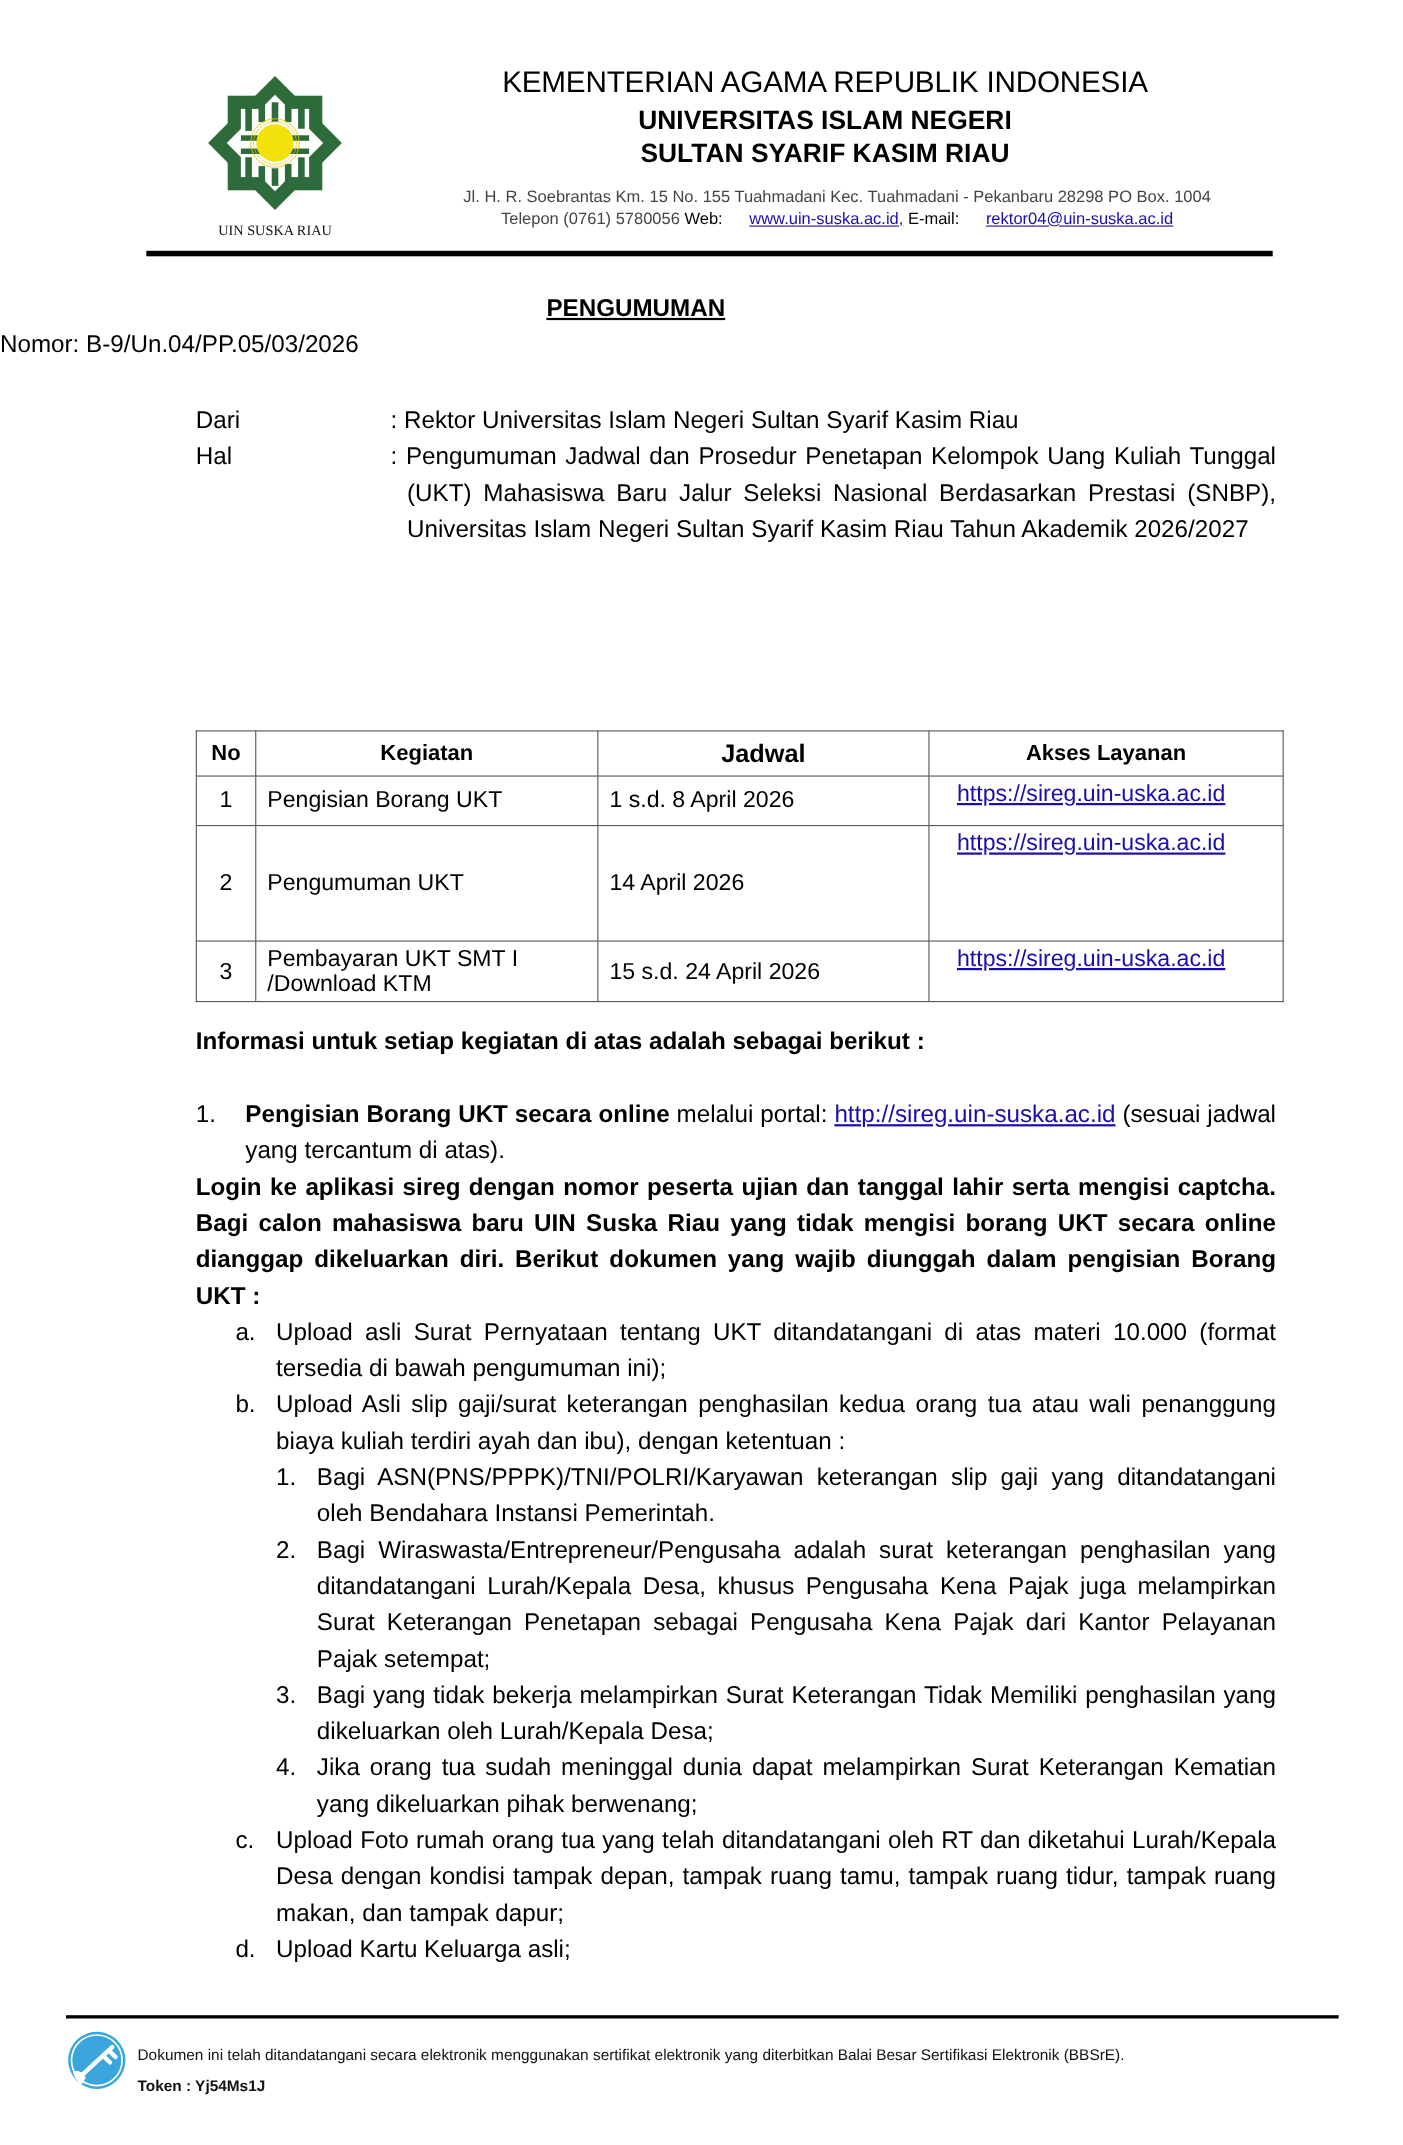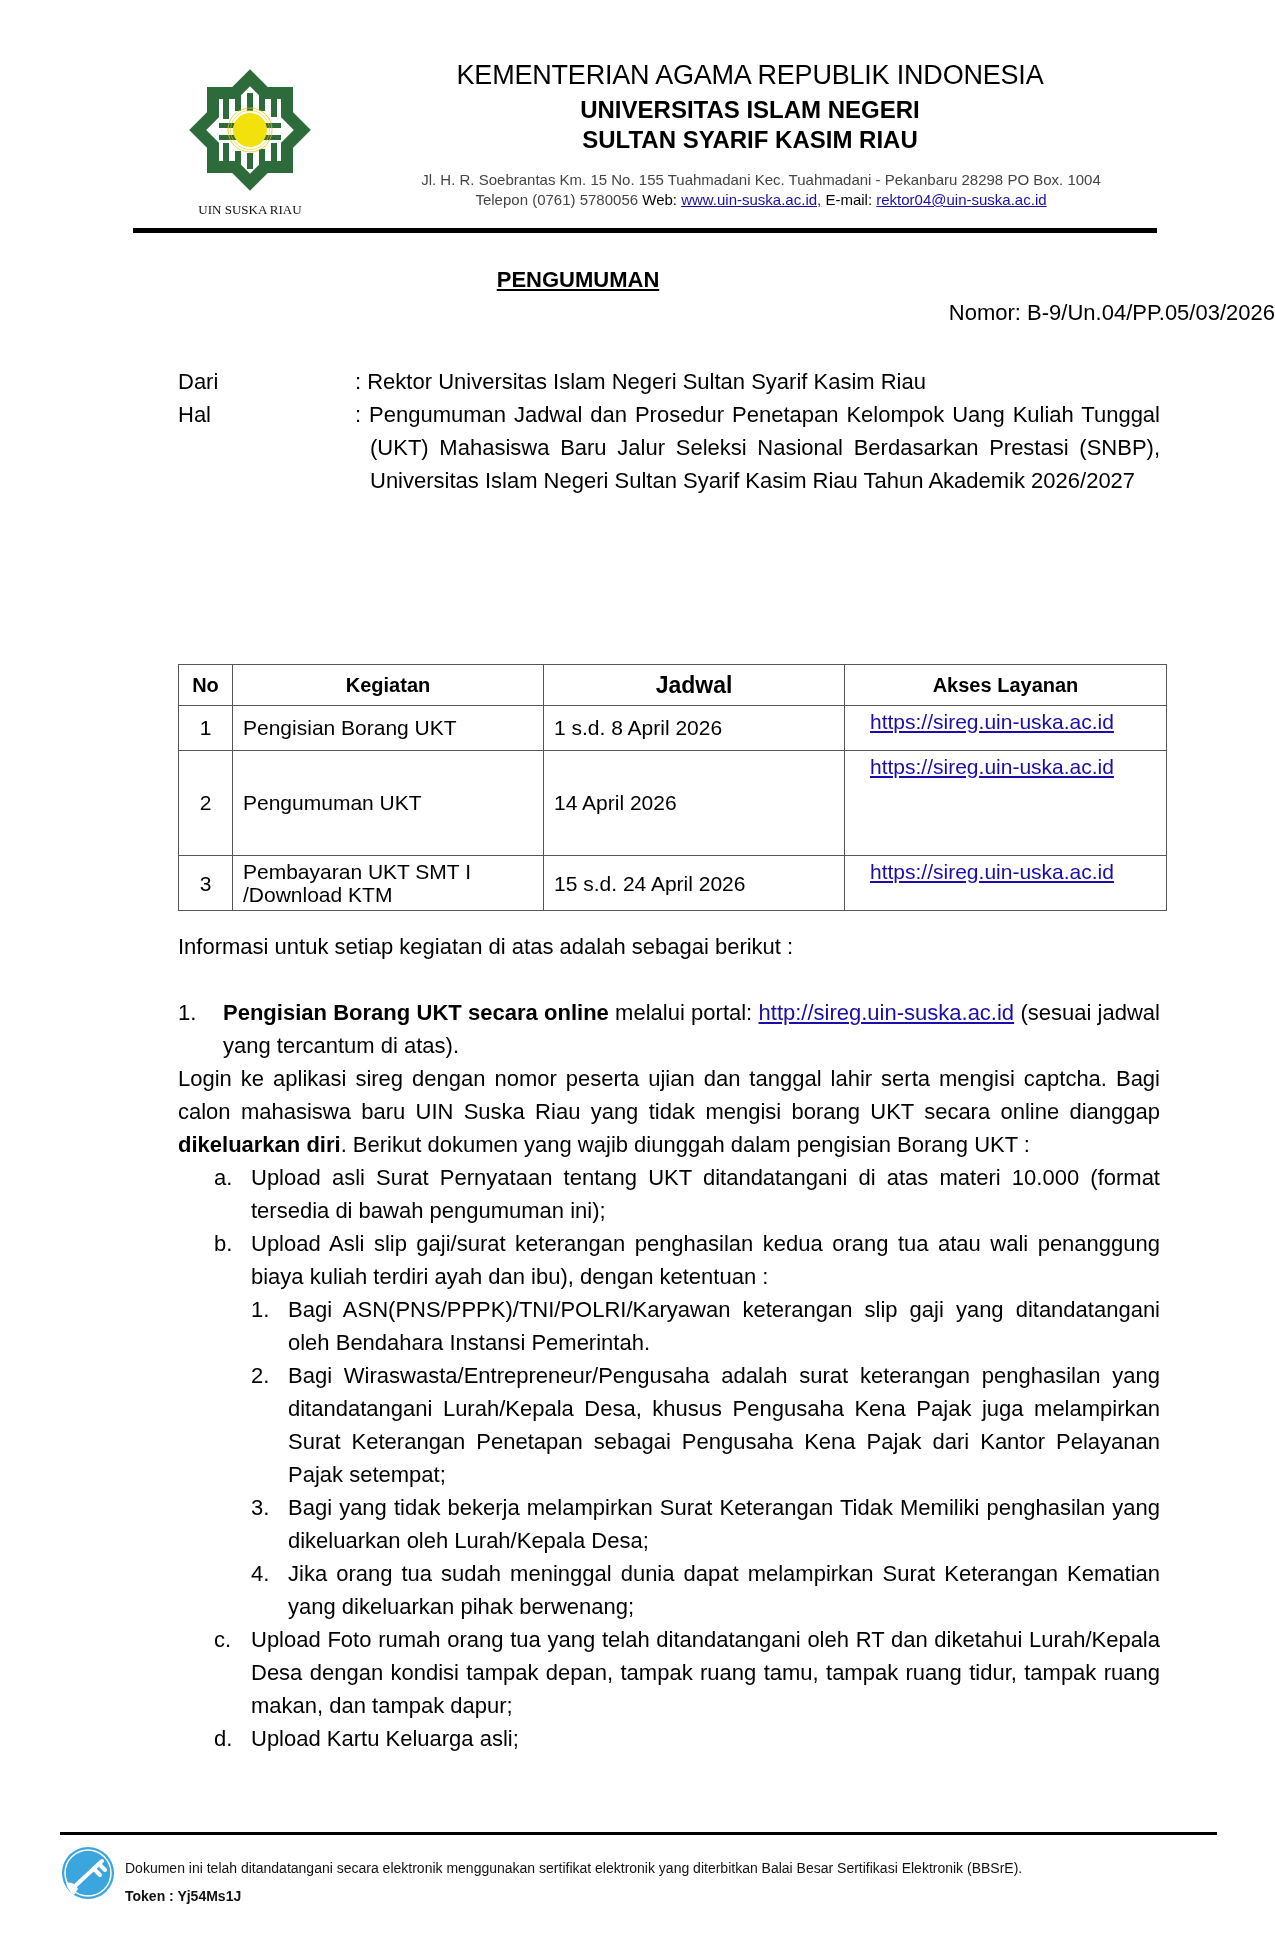--- a/index.html
+++ b/index.html
@@ -9,27 +9,27 @@
   }
   .abs { position: absolute; }
   
   .logo { left: 175px; top: 55px; width: 150px; height: 165px; }
   .logo-caption { left: 175px; top: 202px; width: 150px; text-align: center;
     font-family: "Liberation Serif", serif; font-size: 13px; color: #111; }
   .hdr-line1 { left: 360px; top: 60px; width: 780px; text-align: center; font-weight: normal; font-size: 27px; letter-spacing: -0.2px; }
   .hdr-line2 { left: 360px; top: 96px; width: 780px; text-align: center; font-weight: bold; font-size: 24px; }
   .hdr-line3 { left: 360px; top: 126px; width: 780px; text-align: center; font-weight: bold; font-size: 24px; }
   .hdr-addr { left: 371px; top: 170px; width: 780px; text-align: center; font-size: 15px; color: #444; line-height: 20px; }
-  .hdr-addr a { color: #1a0dab; text-decoration: underline; }
+  .hdr-addr a { color: #1a0dab; text-decoration: underline; margin-left: 20px; }
   .hdr-addr .blk { color: #000; }
   .rule-top { left: 133px; top: 228px; width: 1024px; height: 5px; background: #000; }
 
   
   .title { left: 0; top: 267px; width: 1156px; text-align: center; font-weight: bold; font-size: 22px; text-decoration: underline; }
-  .nomor { left: 0; top: 300px; width: 1275px; text-align: right; font-size: 22px; }
+  .nomor { left: 0; top: 300px; width: 1275px; text-align: left; font-size: 22px; }
 
   
   .meta { left: 178px; top: 365px; width: 982px; font-size: 22px; line-height: 33px; }
   .meta-row { display: flex; }
   .meta-label { width: 145px; flex-shrink: 0; }
   .meta-value { flex: 1; text-align: justify; padding-left: 15px; text-indent: -15px; margin-left: 32px; }
 
   
   .sched { left: 178px; top: 664px; width: 989px; border-collapse: collapse; font-size: 21px; }
   .sched th, .sched td { border: 1.5px solid #555; padding: 0 10px; vertical-align: middle; }
@@ -47,21 +47,21 @@
   .body a { color: #1a0dab; text-decoration: underline; }
   .p-info { margin: 0 0 33px 0; }
   .li { display: flex; }
   .li .num { flex-shrink: 0; }
   .li .txt { flex: 1; text-align: justify; }
   .l1 .num { width: 45px; }
   .l2 { padding-left: 36px; }
   .l2 .num { width: 37px; }
   .l3 { padding-left: 73px; }
   .l3 .num { width: 37px; }
-  p { margin: 0; }
+  p { margin: 0; font-weight: bold; }
 
   
   .rule-bot { left: 60px; top: 1832px; width: 1157px; height: 3px; background: #000; }
   .bsre-icon { left: 60px; top: 1845px; width: 56px; height: 56px; }
   .foot-text { left: 125px; top: 1860px; font-size: 14px; color: #111; }
   .foot-token { left: 125px; top: 1888px; font-size: 14px; font-weight: bold; color: #111; }
 </style>
 </head>
 <body>
 

